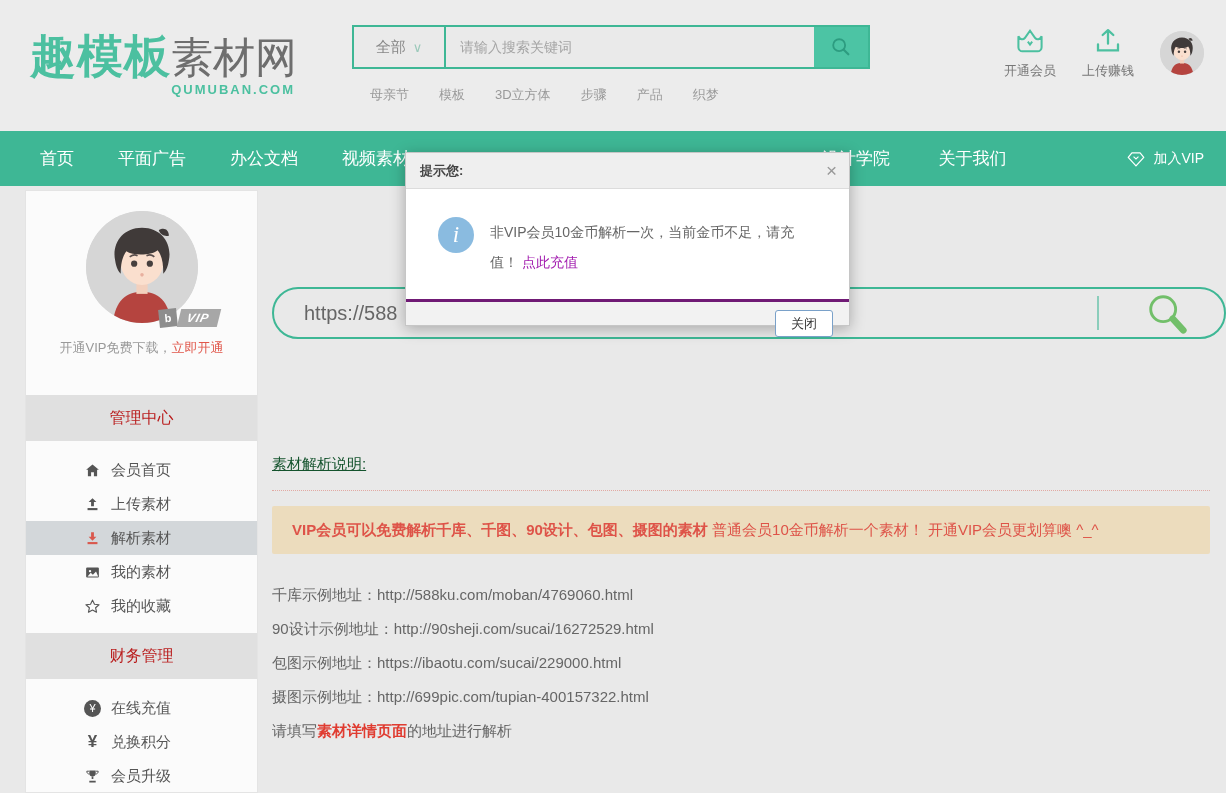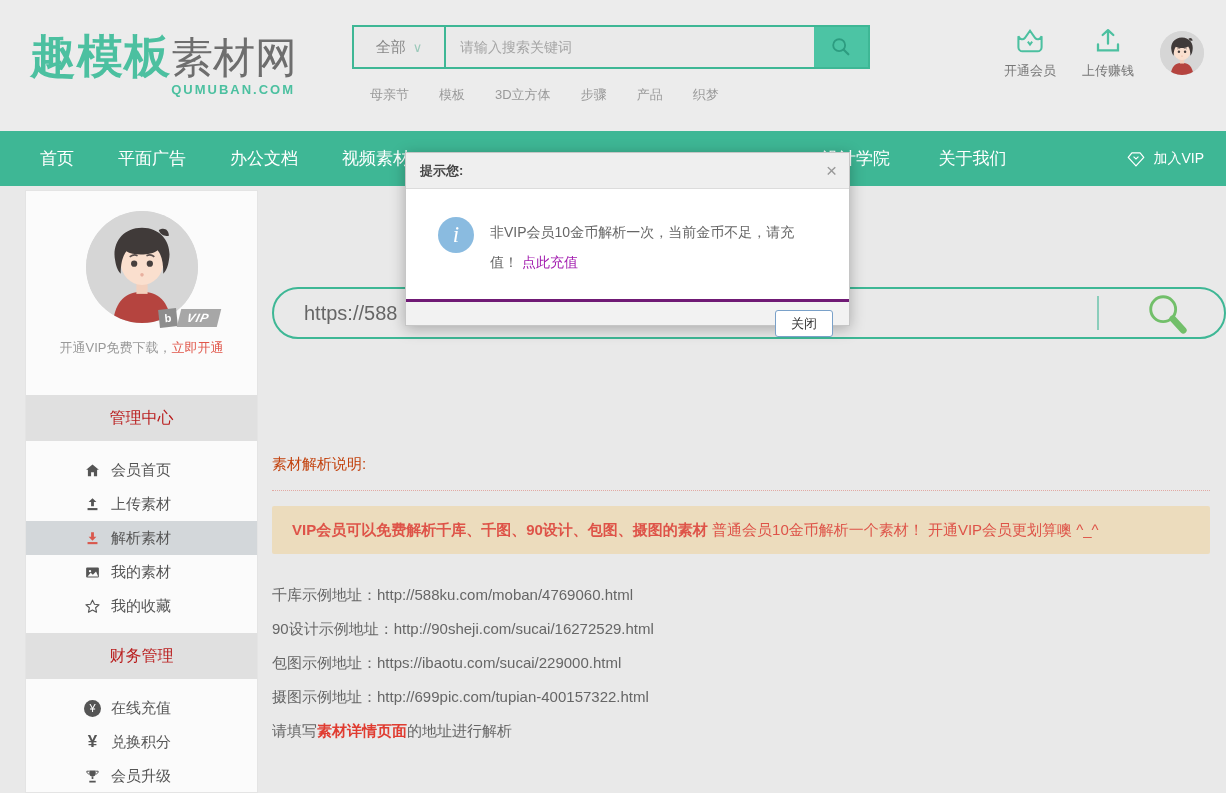--- a/index.html
+++ b/index.html
@@ -67,22 +67,22 @@
   .yen-plain { width:17px; text-align:center; font-size:17px; font-weight:bold; color:#555; }
 
   
   .main { position:absolute; left:272px; top:186px; width:954px; height:607px; }
   .url-pill { position:relative; margin-top:101px; height:52px; border:2px solid #3eb795; border-radius:28px; }
   .url-input { position:absolute; left:0; top:0; width:800px; height:48px; border:none; outline:none;
                background:transparent; padding-left:30px; font-size:20px; color:#666; border-radius:28px; }
   .url-divider { position:absolute; right:125px; top:7px; bottom:7px; width:2px; background:rgba(62,183,149,.55); }
   .url-mag { position:absolute; right:34px; top:2px; width:46px; height:46px; cursor:pointer; background:none; border:none; }
 
-  .note-title { margin-top:116px; width:938px; color:#c2410c; font-size:15px;
-                padding-bottom:16px; border-bottom:1px dotted #e2a9a3; }
+  .note-title { margin-top:116px; width:938px; color:#14532d; font-size:15px;
+                padding-bottom:16px; border-bottom:1px dotted #e2a9a3;text-decoration:underline; }
   .banner { margin-top:15px; width:938px; height:48px; line-height:48px; padding-left:20px;
             background:#ecdcbd; color:#de5348; font-size:15px; border-radius:2px; white-space:nowrap; overflow:hidden; }
   .banner b { font-weight:bold; }
   .examples { margin-top:24px; }
   .example-line { font-size:15px; color:#666; line-height:34px; }
   .foot-line { font-size:15px; color:#666; line-height:34px; }
   .foot-em { color:#e03c31; font-weight:bold; }
 
   
   .dialog { position:absolute; left:405px; top:152px; width:445px; background:#fff; z-index:50;

